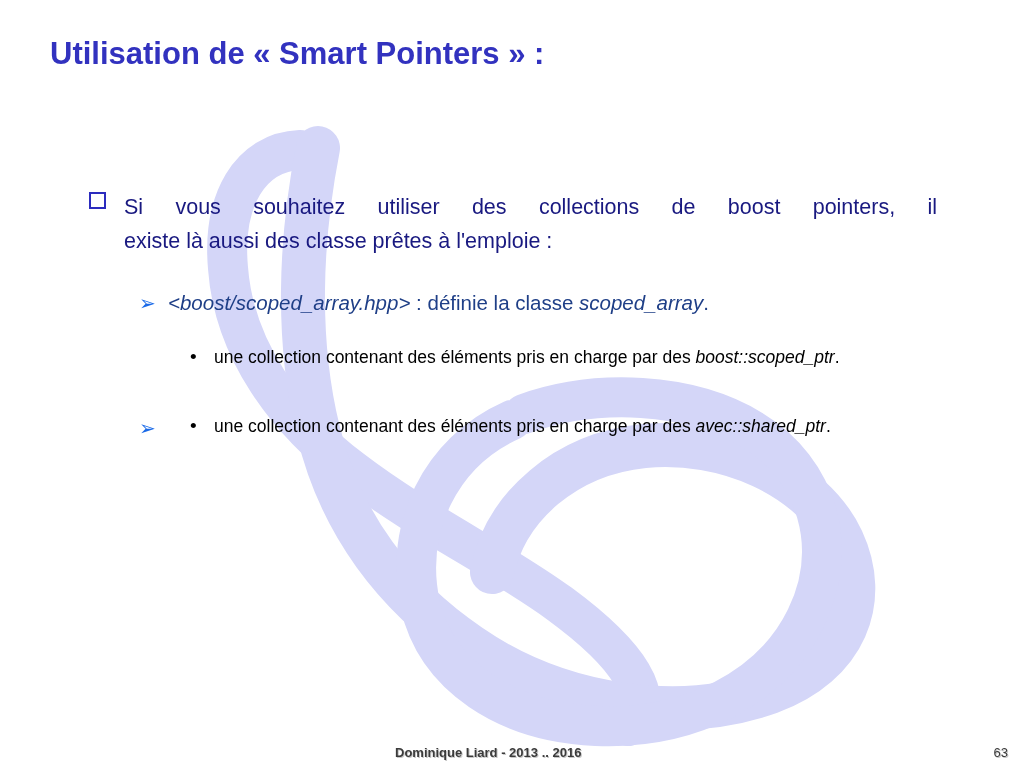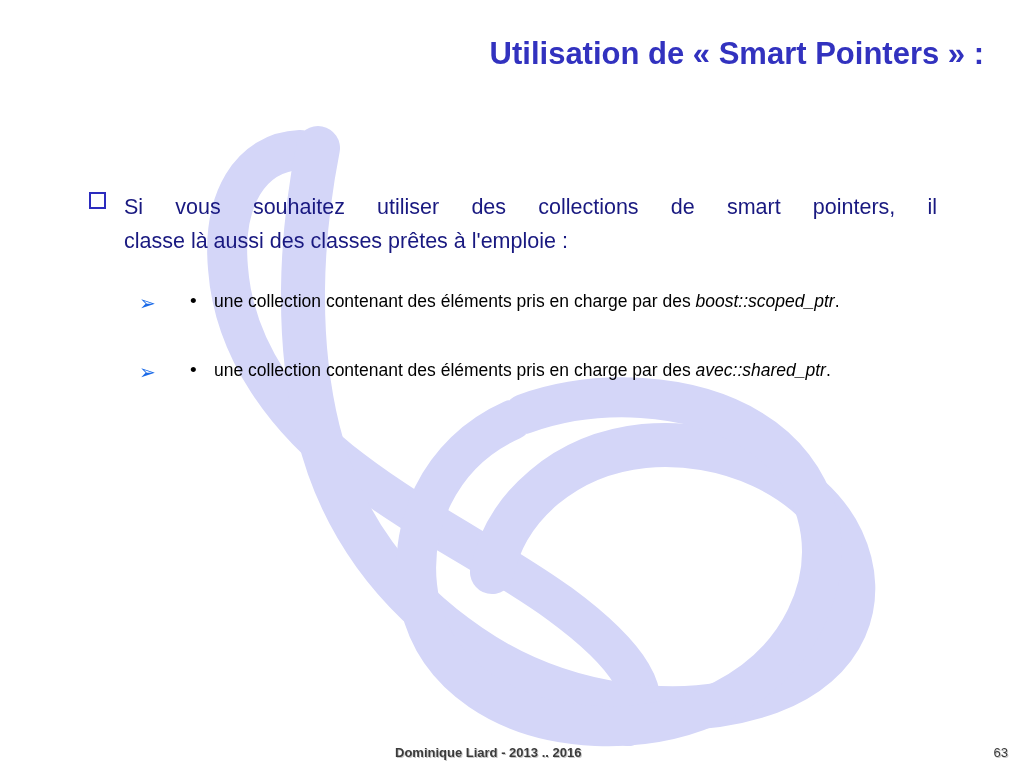--- a/index.html
+++ b/index.html
@@ -24,24 +24,24 @@
     top: 0;
     width: 1024px;
     height: 768px;
     pointer-events: none;
     z-index: 0;
   }
 
   
   #title-block {
     position: absolute;
-    left: 40px;
+    left: 50px;
     top: 30px;
     width: 944px;
-    text-align: right;
+    text-align: left;
     z-index: 2;
   }
   .title-line {
     color: #3232bf;
     font-size: 31px;
     font-weight: bold;
     line-height: 47px;
     letter-spacing: 0px;
     white-space: nowrap;
   }
@@ -202,27 +202,28 @@
   </div>
 
   <div id="body-block">
 
     <div class="lvl1">
       <span class="marker">
         <span class="sq-outer"></span>
         <span class="sq-inner"></span>
       </span>
       <div class="txt">
-        <span class="just-line">Si vous souhaitez utiliser des collections de smart pointers, il</span>
-        <span class="last-line">classe là aussi des classes prêtes à l'emploie :</span>
+        <span class="just-line">Si vous souhaitez utiliser des collections de boost pointers, il</span>
+        <span class="last-line">existe là aussi des classe prêtes à l'emploie :</span>
       </div>
     </div>
 
     <div class="lvl2">
       <span class="marker">➢</span>
+      <div class="txt"><i>&lt;boost/scoped_array.hpp&gt;</i><span> : définie la classe </span><i>scoped_array</i><span>.</span></div>
     </div>
 
     <div class="lvl3">
       <span class="marker">•</span>
       <div class="txt"><span>une collection contenant des éléments pris en charge par des </span><i>boost::scoped_ptr</i><span>.</span></div>
     </div>
 
     <div class="lvl2" style="margin-top:42px;">
       <span class="marker">➢</span>
     </div>

